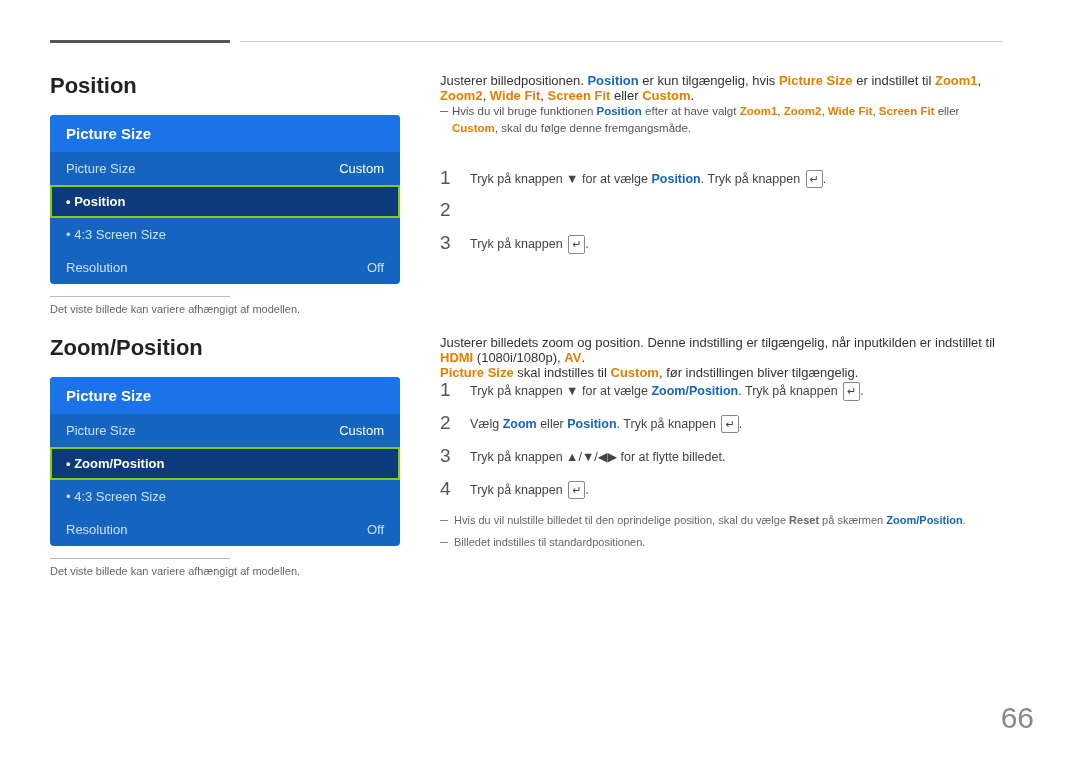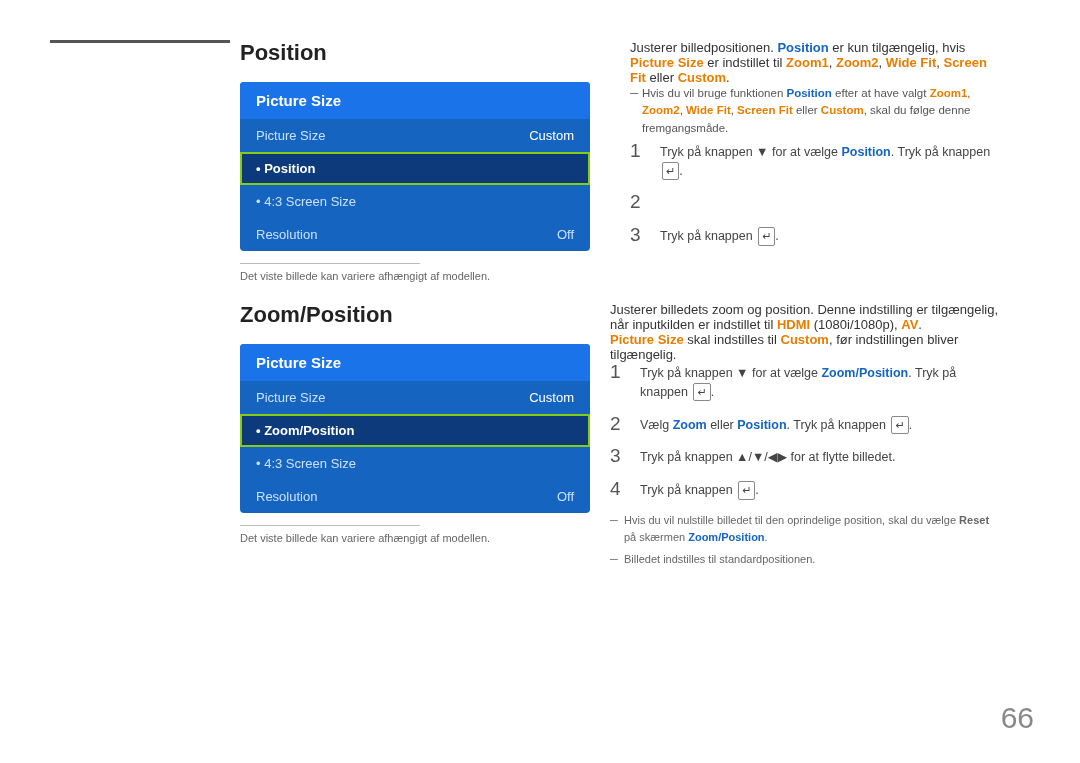--- a/index.html
+++ b/index.html
@@ -10,21 +10,21 @@
       font-family: 'Arial', sans-serif;
       font-size: 13px;
       color: #333;
       overflow: hidden;
       position: relative;
     }
 
     .page {
       padding: 40px 78px 30px 50px;
       display: flex;
-      flex-direction: row;
+      flex-direction: column;
       height: 100%;
     }
 
     
     .top-dividers {
       display: flex;
       gap: 10px;
       margin-bottom: 30px;
     }
     .divider-thick {
@@ -102,21 +102,21 @@
       margin: 10px 0 6px 0;
     }
 
     .highlight-orange { color: #e67e00; font-weight: bold; }
     .highlight-blue { color: #1565c0; font-weight: bold; }
 
     .note-block {
       font-size: 11.5px;
       color: #555;
       line-height: 1.5;
-      margin-bottom: 4px;
+      margin-bottom: 30px;
       padding-left: 12px;
       position: relative;
     }
     .note-block::before {
       content: '─';
       position: absolute;
       left: 0;
       top: 0;
     }
 
@@ -244,21 +244,21 @@
             <span class="step-number">2</span>
           </li>
           <li class="step">
             <span class="step-number">3</span>
             <span class="step-text">Tryk på knappen <span class="enter-icon">↵</span>.</span>
           </li>
         </ol>
       </div>
     </div>
 
-    <div style="display:flex; gap:20px;">
+    <div style="display:flex; gap:40px;">
 
       <div class="left-panel">
         <div class="section-title">Zoom/Position</div>
 
         <div class="menu-box">
           <div class="menu-header">Picture Size</div>
 
           <div class="menu-item">
             <span>Picture Size</span>
             <span style="color:#fff;">Custom</span>

